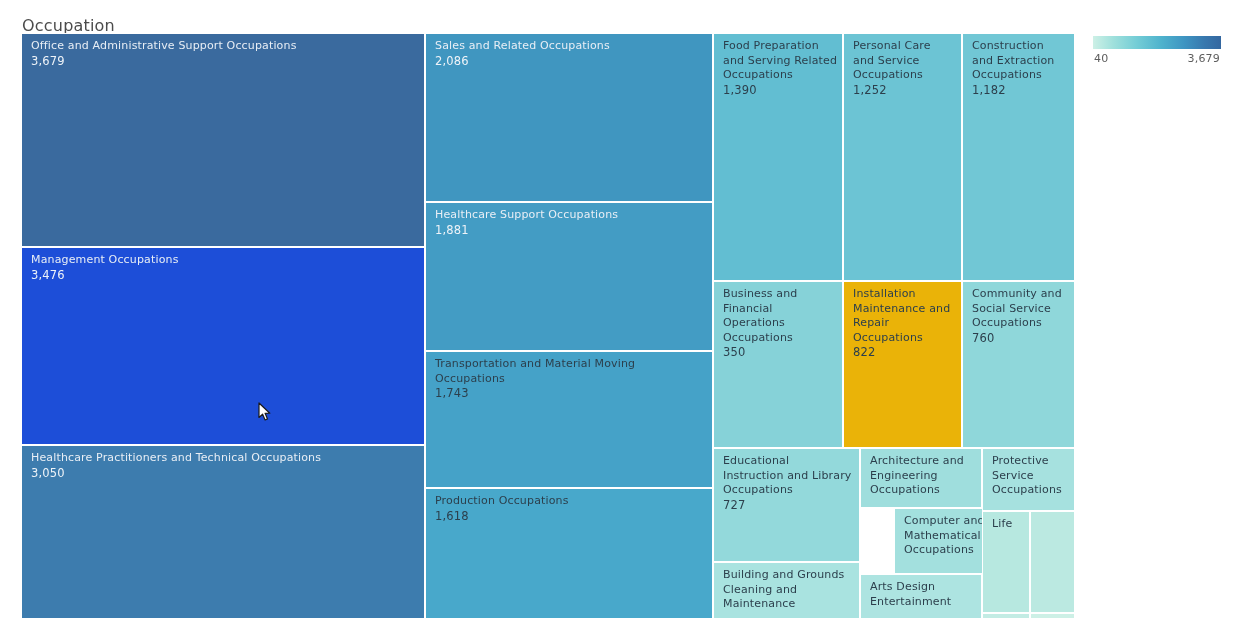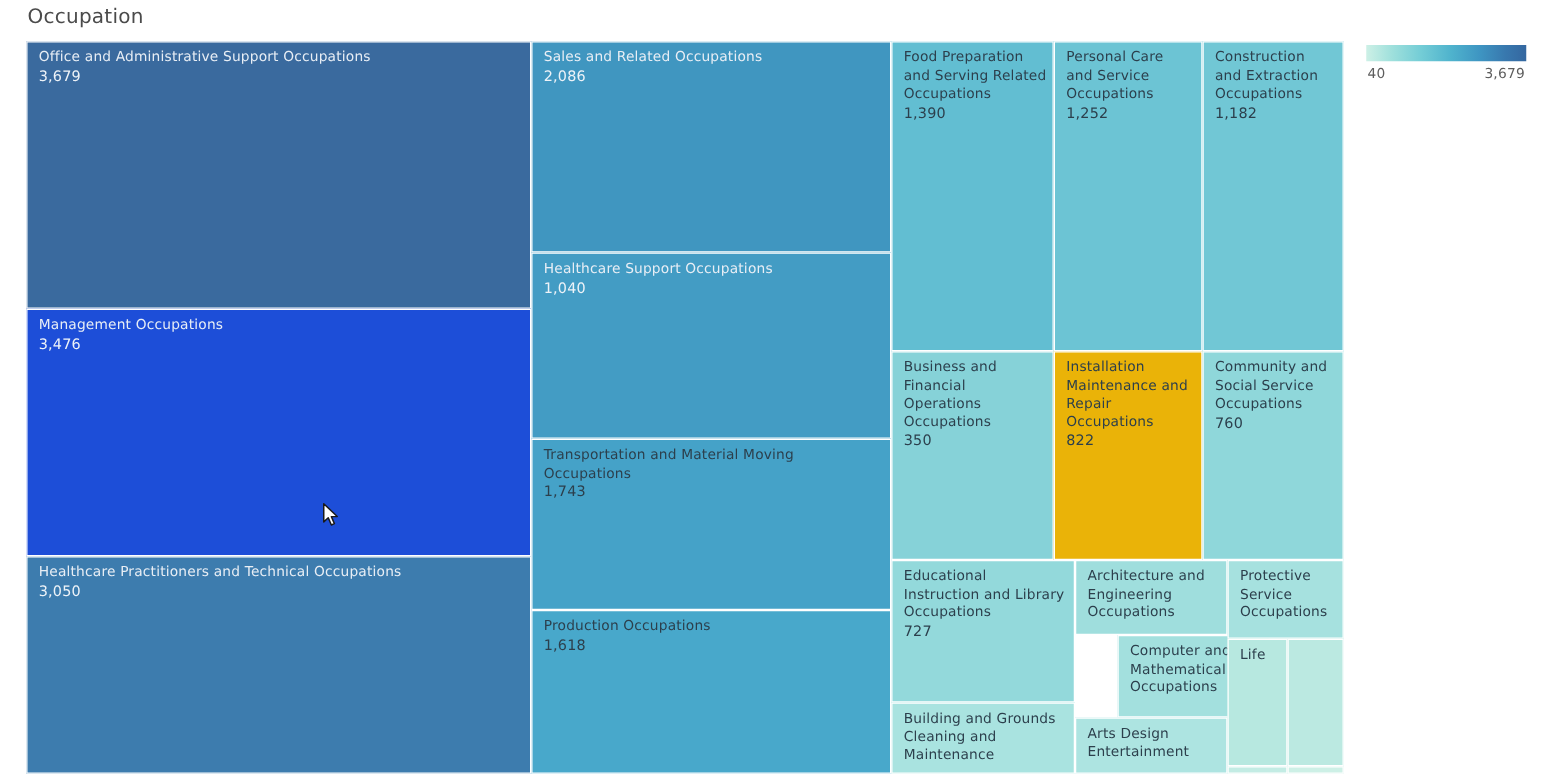--- a/index.html
+++ b/index.html
@@ -19,21 +19,21 @@
     position: absolute;
     left: 0; top: 0;
     width: 1240px;
     height: 627px;
   }
 
   
   .title {
     position: absolute;
     left: 22px;
-    top: 3px;
+    top: 16px;
     font-size: 16px;
     color: #4b4b4b;
     font-weight: 400;
     letter-spacing: 0.2px;
     white-space: nowrap;
   }
 
   
   .treemap {
     position: absolute;
@@ -121,21 +121,21 @@
       <div class="tile dark" style="left: 0px; top: 214px; width: 404px; height: 198px; background: #1d4ed8;">
         <div class="lbl">Management Occupations<span class="val">3,476</span></div>
       </div>
       <div class="tile dark" style="left: 0px; top: 412px; width: 404px; height: 174px; background: rgb(61, 124, 174);">
         <div class="lbl">Healthcare Practitioners and Technical Occupations<span class="val">3,050</span></div>
       </div>
       <div class="tile dark" style="left: 404px; top: 0px; width: 288px; height: 169px; background: rgb(64, 150, 192);">
         <div class="lbl">Sales and Related Occupations<span class="val">2,086</span></div>
       </div>
       <div class="tile dark" style="left: 404px; top: 169px; width: 288px; height: 149px; background: rgb(67, 156, 196);">
-        <div class="lbl">Healthcare Support Occupations<span class="val">1,040</span></div>
+        <div class="lbl">Healthcare Support Occupations<span class="val">1,881</span></div>
       </div>
       <div class="tile light" style="left: 404px; top: 318px; width: 288px; height: 137px; background: rgb(69, 162, 200);">
         <div class="lbl">Transportation and Material Moving
 Occupations<span class="val">1,743</span></div>
       </div>
       <div class="tile light" style="left: 404px; top: 455px; width: 288px; height: 131px; background: rgb(72, 168, 203);">
         <div class="lbl">Production Occupations<span class="val">1,618</span></div>
       </div>
       <div class="tile light" style="left: 692px; top: 0px; width: 130px; height: 248px; background: rgb(98, 190, 210);">
         <div class="lbl">Food Preparation

